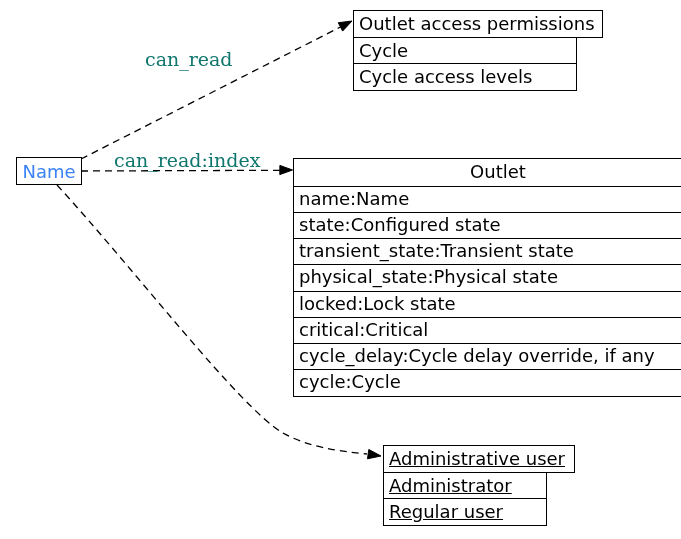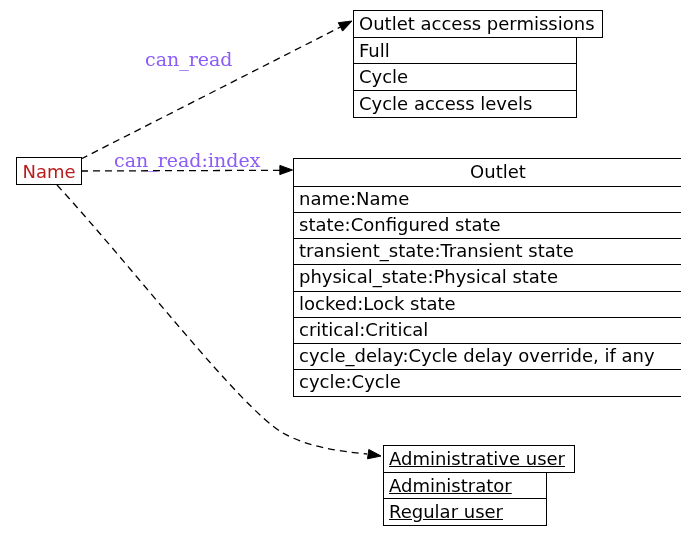--- a/index.html
+++ b/index.html
@@ -28,30 +28,30 @@
   .arrowhead { fill: #000000; stroke: #000000; stroke-width: 1; }
 
   
   .name-node {
     position: absolute;
     left: 16px; top: 157px;
     width: 66px; height: 28px;
     border: 1.5px solid #000000;
     background: #ffffff;
     display: flex; align-items: center; justify-content: center;
-    font-size: 18px; color: #b91c1c;
+    font-size: 18px; color: #3b82f6;
     white-space: nowrap;
   }
 
   
   .elabel {
     position: absolute;
     font-family: "DejaVu Serif", serif;
     font-size: 19px;
-    color: #8b5cf6;
+    color: #0f766e;
     white-space: nowrap;
   }
   .elabel-read  { left: 145px; top: 48px;  }
   .elabel-index { left: 114px; top: 149px; }
   .elabel-write { left: 140px; top: 226px; }
 
   
   .tbl { position: absolute; }
   .cell {
     border: 1.3px solid #000000;
@@ -96,21 +96,20 @@
     <polygon class="arrowhead" points="381,456 367.5,458.8 368.8,449.5"></polygon>
   </svg>
 
   <div class="name-node">Name</div>
 
   <div class="elabel elabel-read">can_read</div>
   <div class="elabel elabel-index">can_read:index</div>
 
   <div class="tbl tbl-perm">
     <div class="cell hdr">Outlet access permissions</div>
-    <div class="cell">Full</div>
     <div class="cell">Cycle</div>
     <div class="cell">Cycle access levels</div>
   </div>
 
   <div class="tbl tbl-outlet">
     <div class="cell hdr">Outlet</div>
     <div class="cell">name:Name</div>
     <div class="cell">state:Configured state</div>
     <div class="cell">transient_state:Transient state</div>
     <div class="cell">physical_state:Physical state</div>

